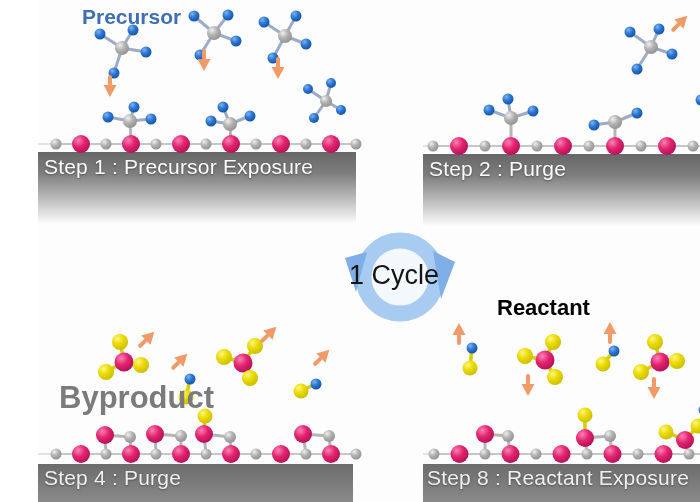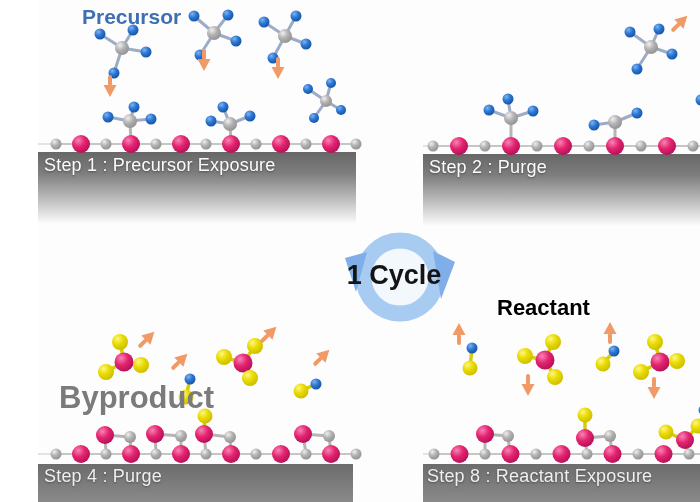--- a/index.html
+++ b/index.html
@@ -6,31 +6,31 @@
   #stage{position:relative;width:700px;height:502px;background:#FDFDFD;overflow:hidden;
          font-family:"Liberation Sans",sans-serif;margin-left:38px;}
   #scene{position:absolute;left:0;top:0;z-index:2;}
   .slab{position:absolute;z-index:1;}
   .slab.fade{background:linear-gradient(to bottom,#676767 0%,#7E7E7E 30%,#C9C9C9 72%,rgba(253,253,253,0) 100%);}
   .slab.solid{background:linear-gradient(to bottom,#6C6C6C,#8A8A8A);}
   .slab-s1{left:0;top:152px;width:318px;height:72px;}
   .slab-s2{left:385px;top:154px;width:315px;height:72px;}
   .slab-s3{left:385px;top:464px;width:315px;height:38px;}
   .slab-s4{left:0;top:464px;width:315px;height:38px;}
-  .step-label{position:absolute;z-index:3;font-size:18px;letter-spacing:.2px;color:#FCFCFC;
+  .step-label{position:absolute;z-index:3;font-size:21px;letter-spacing:.2px;color:#FCFCFC;
               white-space:nowrap;text-shadow:0 1px 2px rgba(45,45,45,.55);}
   .sl-1{left:6px;top:155px;}
   .sl-2{left:391px;top:157px;}
   .sl-3{left:389px;top:466px;color:#EFEFEF;}
   .sl-4{left:6px;top:466px;color:#EFEFEF;}
   .tag{position:absolute;z-index:3;font-weight:bold;white-space:nowrap;}
   #lbl-precursor{left:44px;top:5px;font-size:21px;}
   #lbl-reactant{left:459px;top:295px;font-size:22px;}
   #lbl-byproduct{left:21px;top:380px;font-size:31px;}
-  #lbl-cycle{left:356px;top:275px;font-size:27px;font-weight:bold;transform:translate(-50%,-50%);}
+  #lbl-cycle{left:356px;top:275px;font-size:27px;font-weight:normal;transform:translate(-50%,-50%);}
 </style>
 </head>
 <body>
 
 <div id="stage">
   <div class="slab fade slab-s1"></div>
   <div class="slab fade slab-s2"></div>
   <div class="slab solid slab-s3"></div>
   <div class="slab solid slab-s4"></div>
 

